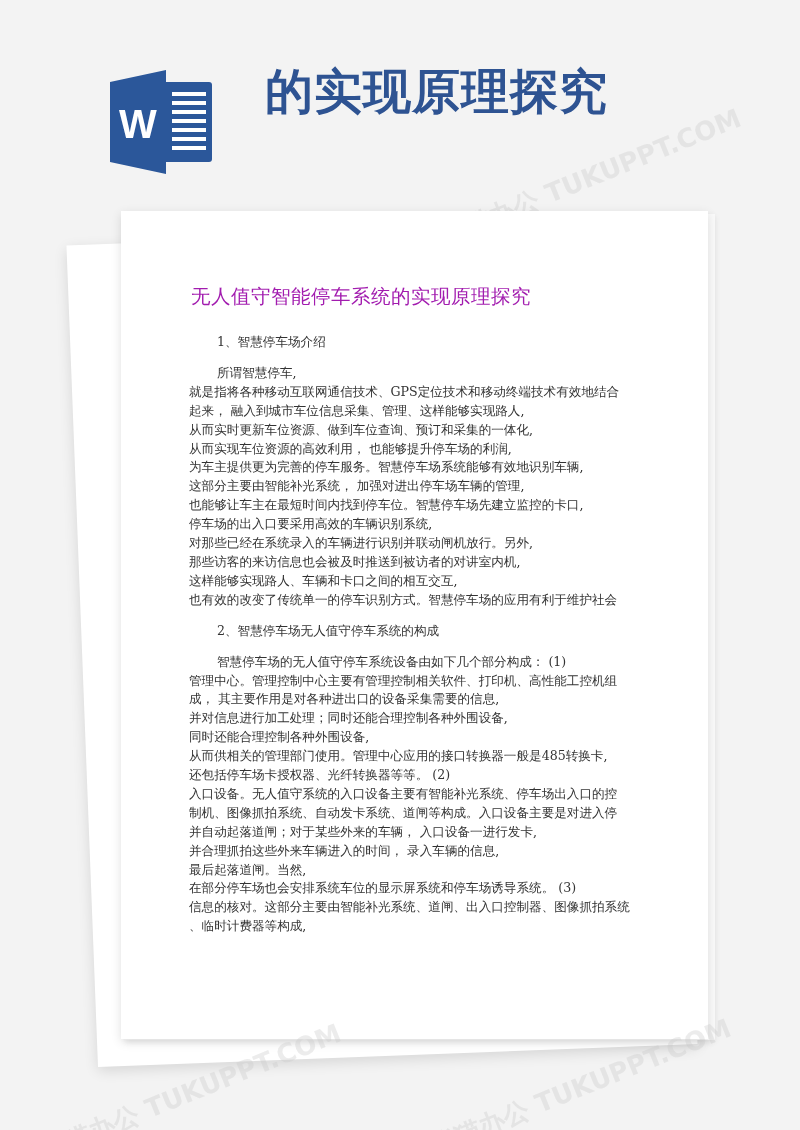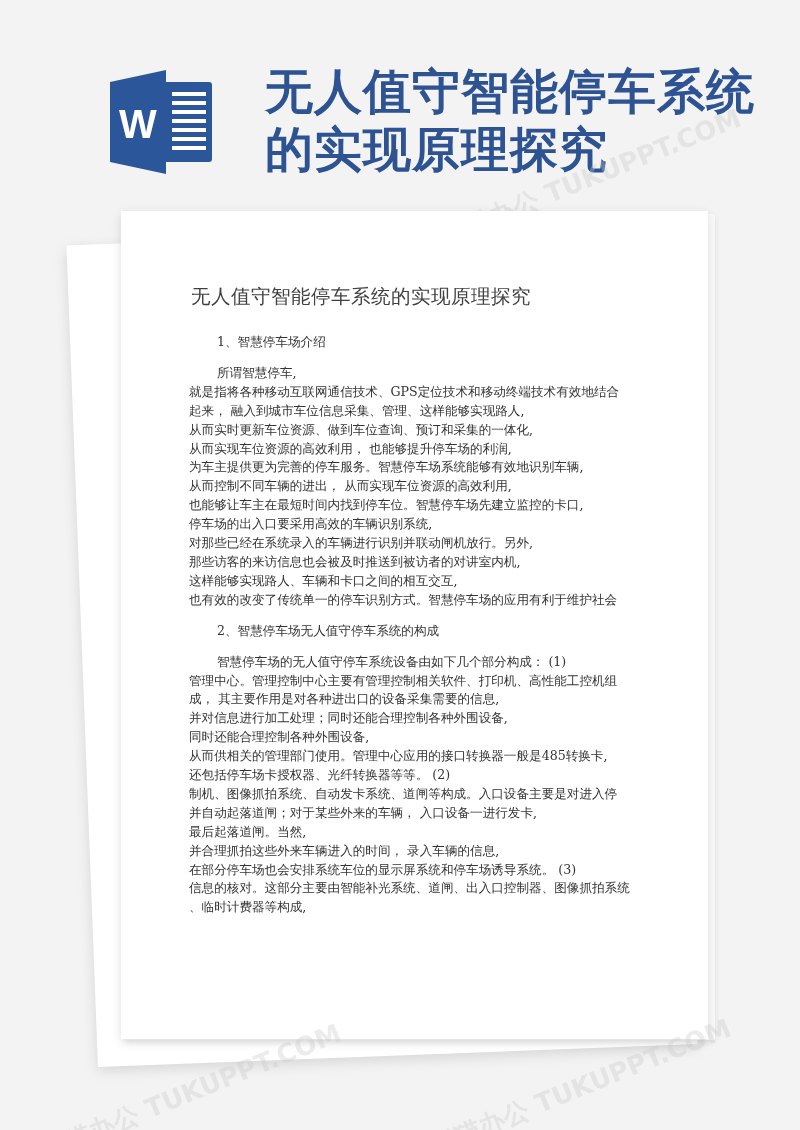--- a/index.html
+++ b/index.html
@@ -21,21 +21,21 @@
   }
   .sheet-back2 {
     position:absolute; left:125px; top:214px; width:590px; height:826px;
     background:#fafafa; box-shadow:0 2px 6px rgba(0,0,0,0.08);
   }
   .page {
     position:absolute; left:121px; top:211px; width:587px; height:828px;
     background:#fff; box-shadow:0 3px 10px rgba(0,0,0,0.12);
   }
   .doc-title {
-    position:absolute; left:70px; top:72px; font-size:19.5px; color:#404040;
+    position:absolute; left:70px; top:72px; font-size:19.5px; color:#a21caf;
     font-family:"DejaVu Sans", "Liberation Sans", sans-serif; letter-spacing:0.5px;
   }
   .body-text {
     position:absolute; left:68px; top:122px; width:450px;
     font-size:12.6px; line-height:18.9px; color:#333;
     font-family:"DejaVu Serif", "Liberation Serif", serif;
   }
   .body-text .line { white-space:nowrap; display:block; }
   .body-text .heading { padding-left:28px; }
   .body-text .indent { padding-left:28px; }
@@ -58,21 +58,20 @@
     <rect x="64" y="49" width="34" height="4"></rect>
     <rect x="64" y="58" width="34" height="4"></rect>
     <rect x="64" y="67" width="34" height="4"></rect>
     <rect x="64" y="76" width="34" height="4"></rect>
   </g>
   <polygon points="2,12 58,0 58,104 2,92" fill="#2b579a"></polygon>
   <text x="30" y="68" text-anchor="middle" fill="#ffffff" font-size="40" font-weight="bold" font-family="Liberation Sans, sans-serif">W</text>
 </svg>
 
 <div class="hero-title">
-  <div>无人值守智能停车系统</div>
   <div>的实现原理探究</div>
 </div>
 
 <div class="watermark" style="left:430px;top:160px;">熊猫办公 TUKUPPT.COM</div>
 <div class="watermark" style="left:300px;top:400px;">熊猫办公 TUKUPPT.COM</div>
 <div class="watermark" style="left:140px;top:440px;">熊猫办公 TUKUPPT.COM</div>
 <div class="watermark" style="left:360px;top:760px;">熊猫办公 TUKUPPT.COM</div>
 
 <div class="sheet-back"></div>
 <div class="sheet-back2"></div>
@@ -81,41 +80,42 @@
   <div class="doc-title">无人值守智能停车系统的实现原理探究</div>
   <div class="body-text" id="body">
       <span class="line heading">1、智慧停车场介绍</span>
       <div class="gap"></div>
       <span class="line indent">所谓智慧停车,</span>
       <span class="line ">就是指将各种移动互联网通信技术、GPS定位技术和移动终端技术有效地结合</span>
       <span class="line ">起来， 融入到城市车位信息采集、管理、这样能够实现路人,</span>
       <span class="line ">从而实时更新车位资源、做到车位查询、预订和采集的一体化,</span>
       <span class="line ">从而实现车位资源的高效利用， 也能够提升停车场的利润,</span>
       <span class="line ">为车主提供更为完善的停车服务。智慧停车场系统能够有效地识别车辆,</span>
-      <span class="line ">从而控制不同车辆的进出， 从而实现车位资源的高效利用,</span>
+      <span class="line ">这部分主要由智能补光系统， 加强对进出停车场车辆的管理,</span>
       <span class="line ">也能够让车主在最短时间内找到停车位。智慧停车场先建立监控的卡口,</span>
       <span class="line ">停车场的出入口要采用高效的车辆识别系统,</span>
       <span class="line ">对那些已经在系统录入的车辆进行识别并联动闸机放行。另外,</span>
       <span class="line ">那些访客的来访信息也会被及时推送到被访者的对讲室内机,</span>
       <span class="line ">这样能够实现路人、车辆和卡口之间的相互交互,</span>
       <span class="line ">也有效的改变了传统单一的停车识别方式。智慧停车场的应用有利于维护社会</span>
       <div class="gap"></div>
       <span class="line heading">2、智慧停车场无人值守停车系统的构成</span>
       <div class="gap"></div>
       <span class="line indent">智慧停车场的无人值守停车系统设备由如下几个部分构成：  (1)</span>
       <span class="line ">管理中心。管理控制中心主要有管理控制相关软件、打印机、高性能工控机组</span>
       <span class="line ">成， 其主要作用是对各种进出口的设备采集需要的信息,</span>
       <span class="line ">并对信息进行加工处理；同时还能合理控制各种外围设备,</span>
       <span class="line ">同时还能合理控制各种外围设备,</span>
       <span class="line ">从而供相关的管理部门使用。管理中心应用的接口转换器一般是485转换卡,</span>
       <span class="line ">还包括停车场卡授权器、光纤转换器等等。  (2)</span>
+      <span class="line ">入口设备。无人值守系统的入口设备主要有智能补光系统、停车场出入口的控</span>
       <span class="line ">制机、图像抓拍系统、自动发卡系统、道闸等构成。入口设备主要是对进入停</span>
       <span class="line ">并自动起落道闸；对于某些外来的车辆， 入口设备一进行发卡,</span>
+      <span class="line ">并合理抓拍这些外来车辆进入的时间， 录入车辆的信息,</span>
       <span class="line ">最后起落道闸。当然,</span>
-      <span class="line ">并合理抓拍这些外来车辆进入的时间， 录入车辆的信息,</span>
       <span class="line ">在部分停车场也会安排系统车位的显示屏系统和停车场诱导系统。  (3)</span>
       <span class="line ">信息的核对。这部分主要由智能补光系统、道闸、出入口控制器、图像抓拍系统</span>
       <span class="line ">、临时计费器等构成,</span>
     </div>
 </div>
 
 <div class="watermark" style="left:30px;top:1075px;">熊猫办公 TUKUPPT.COM</div>
 <div class="watermark" style="left:420px;top:1070px;">熊猫办公 TUKUPPT.COM</div>
 
 </body></html>

